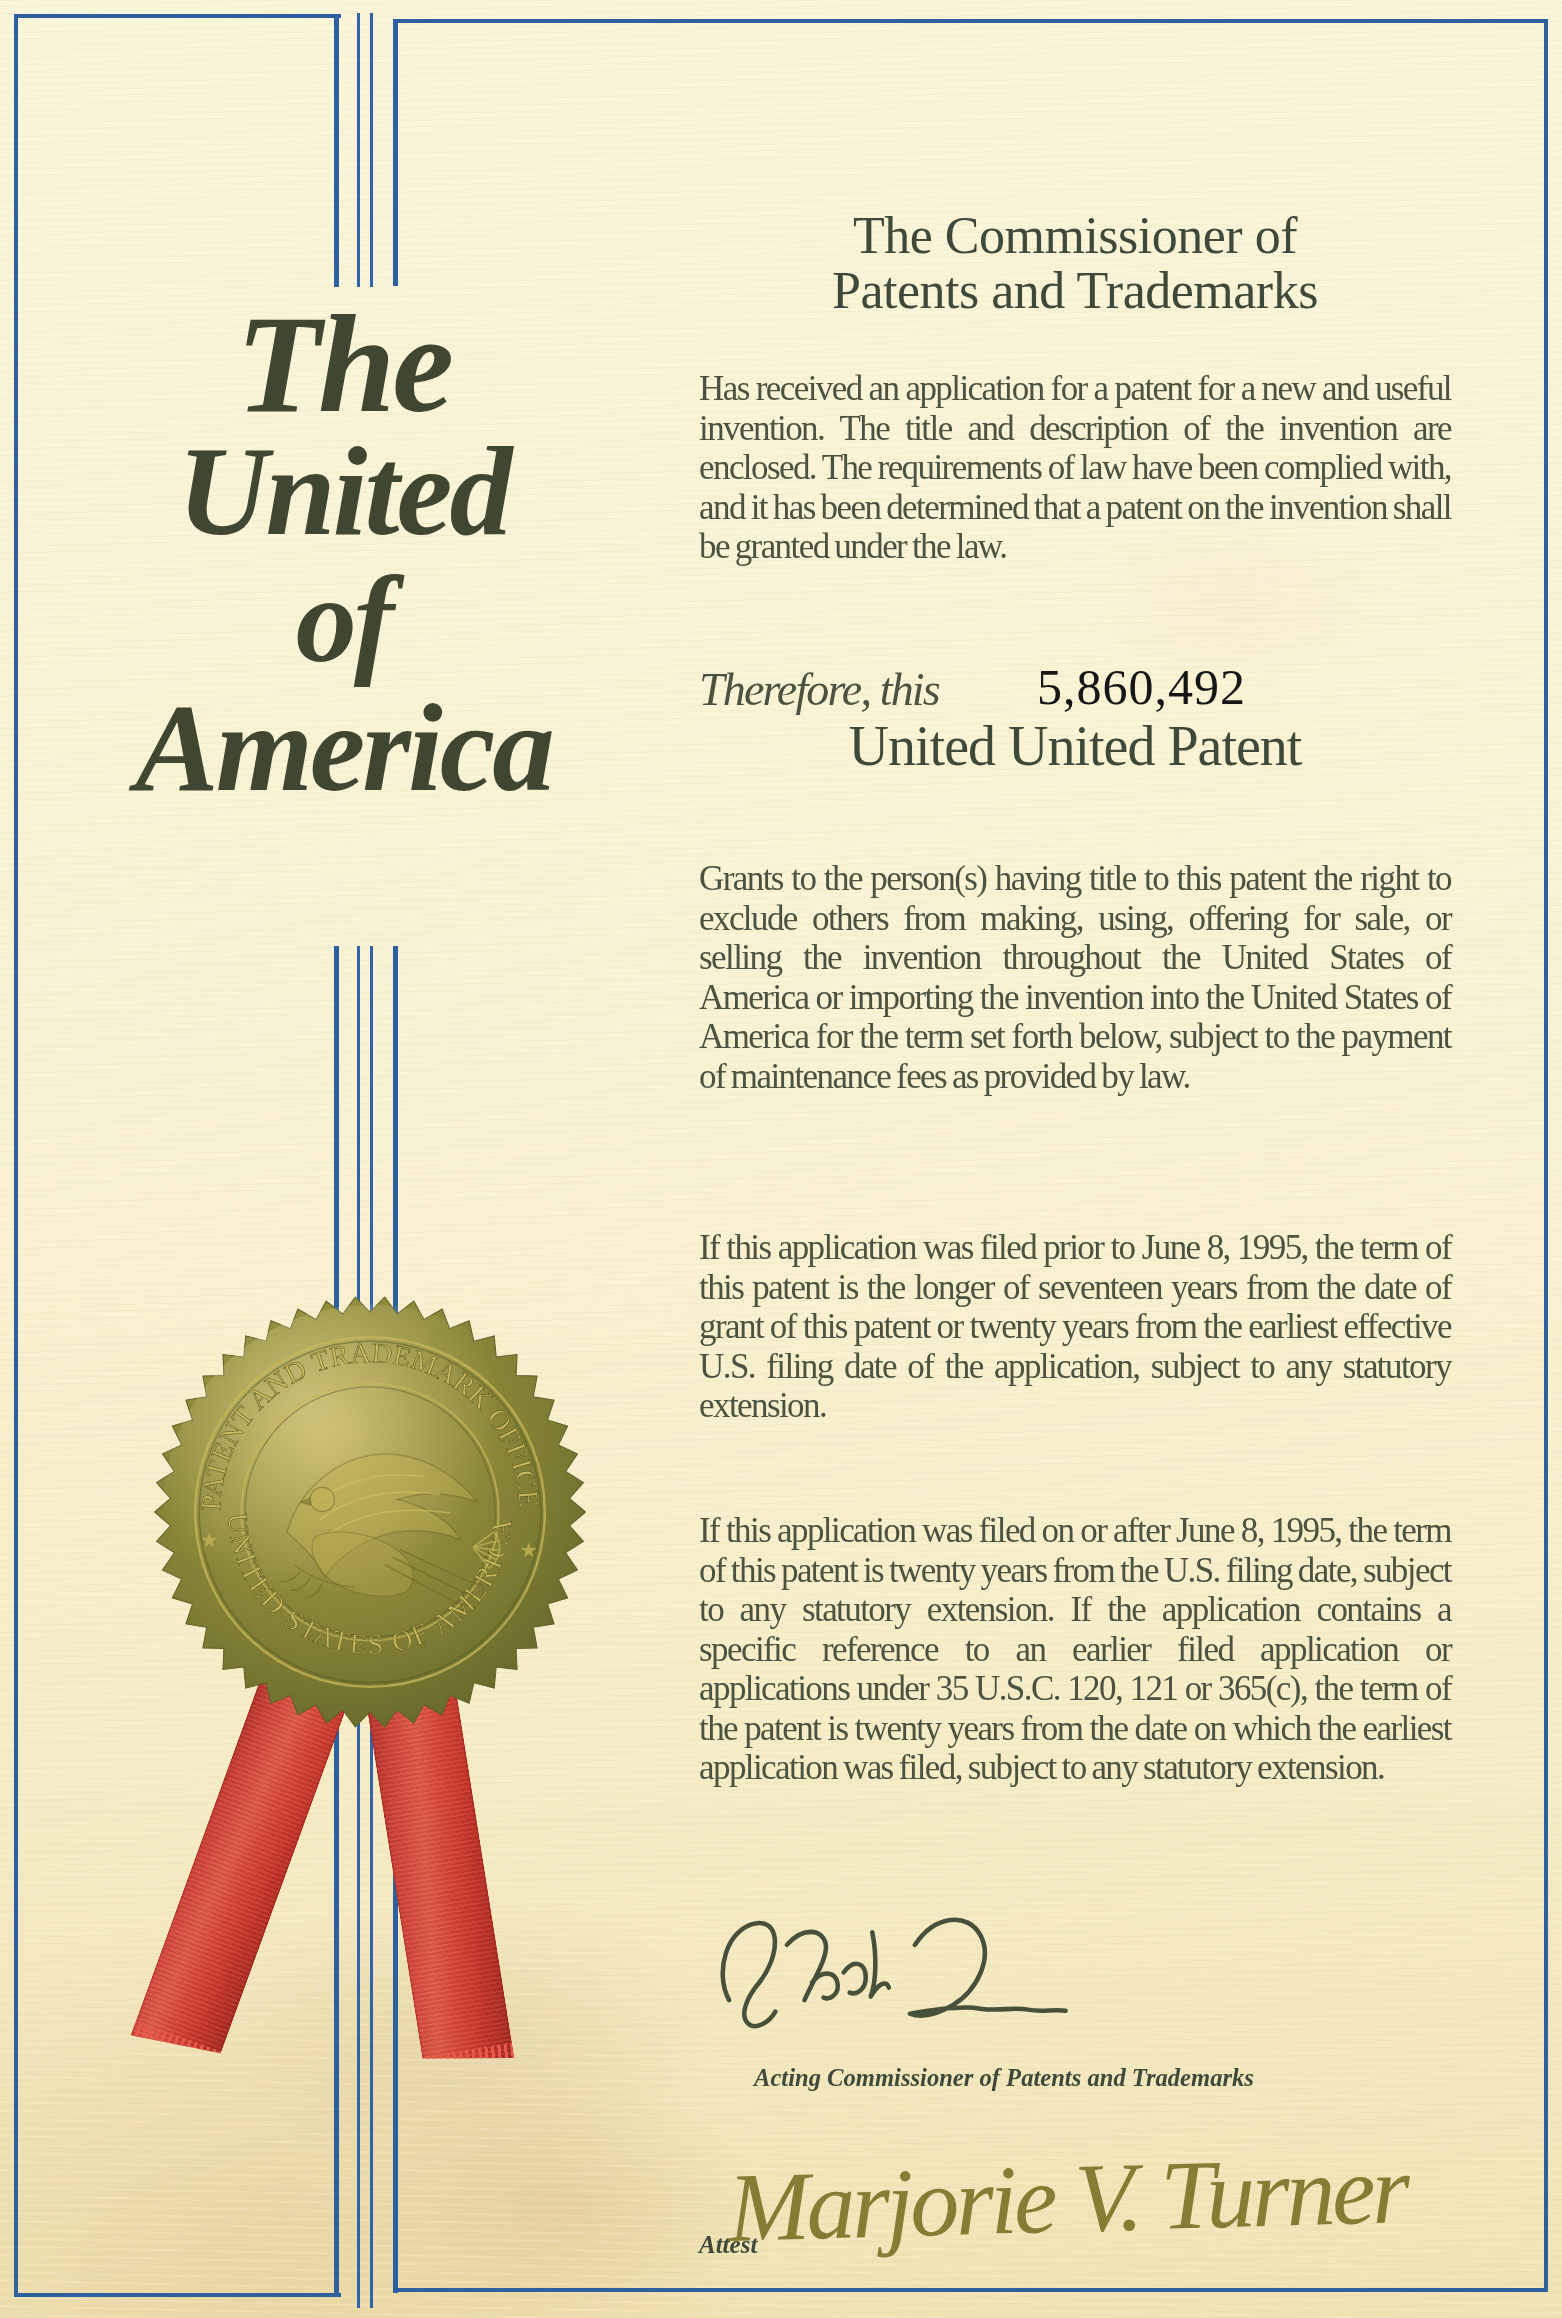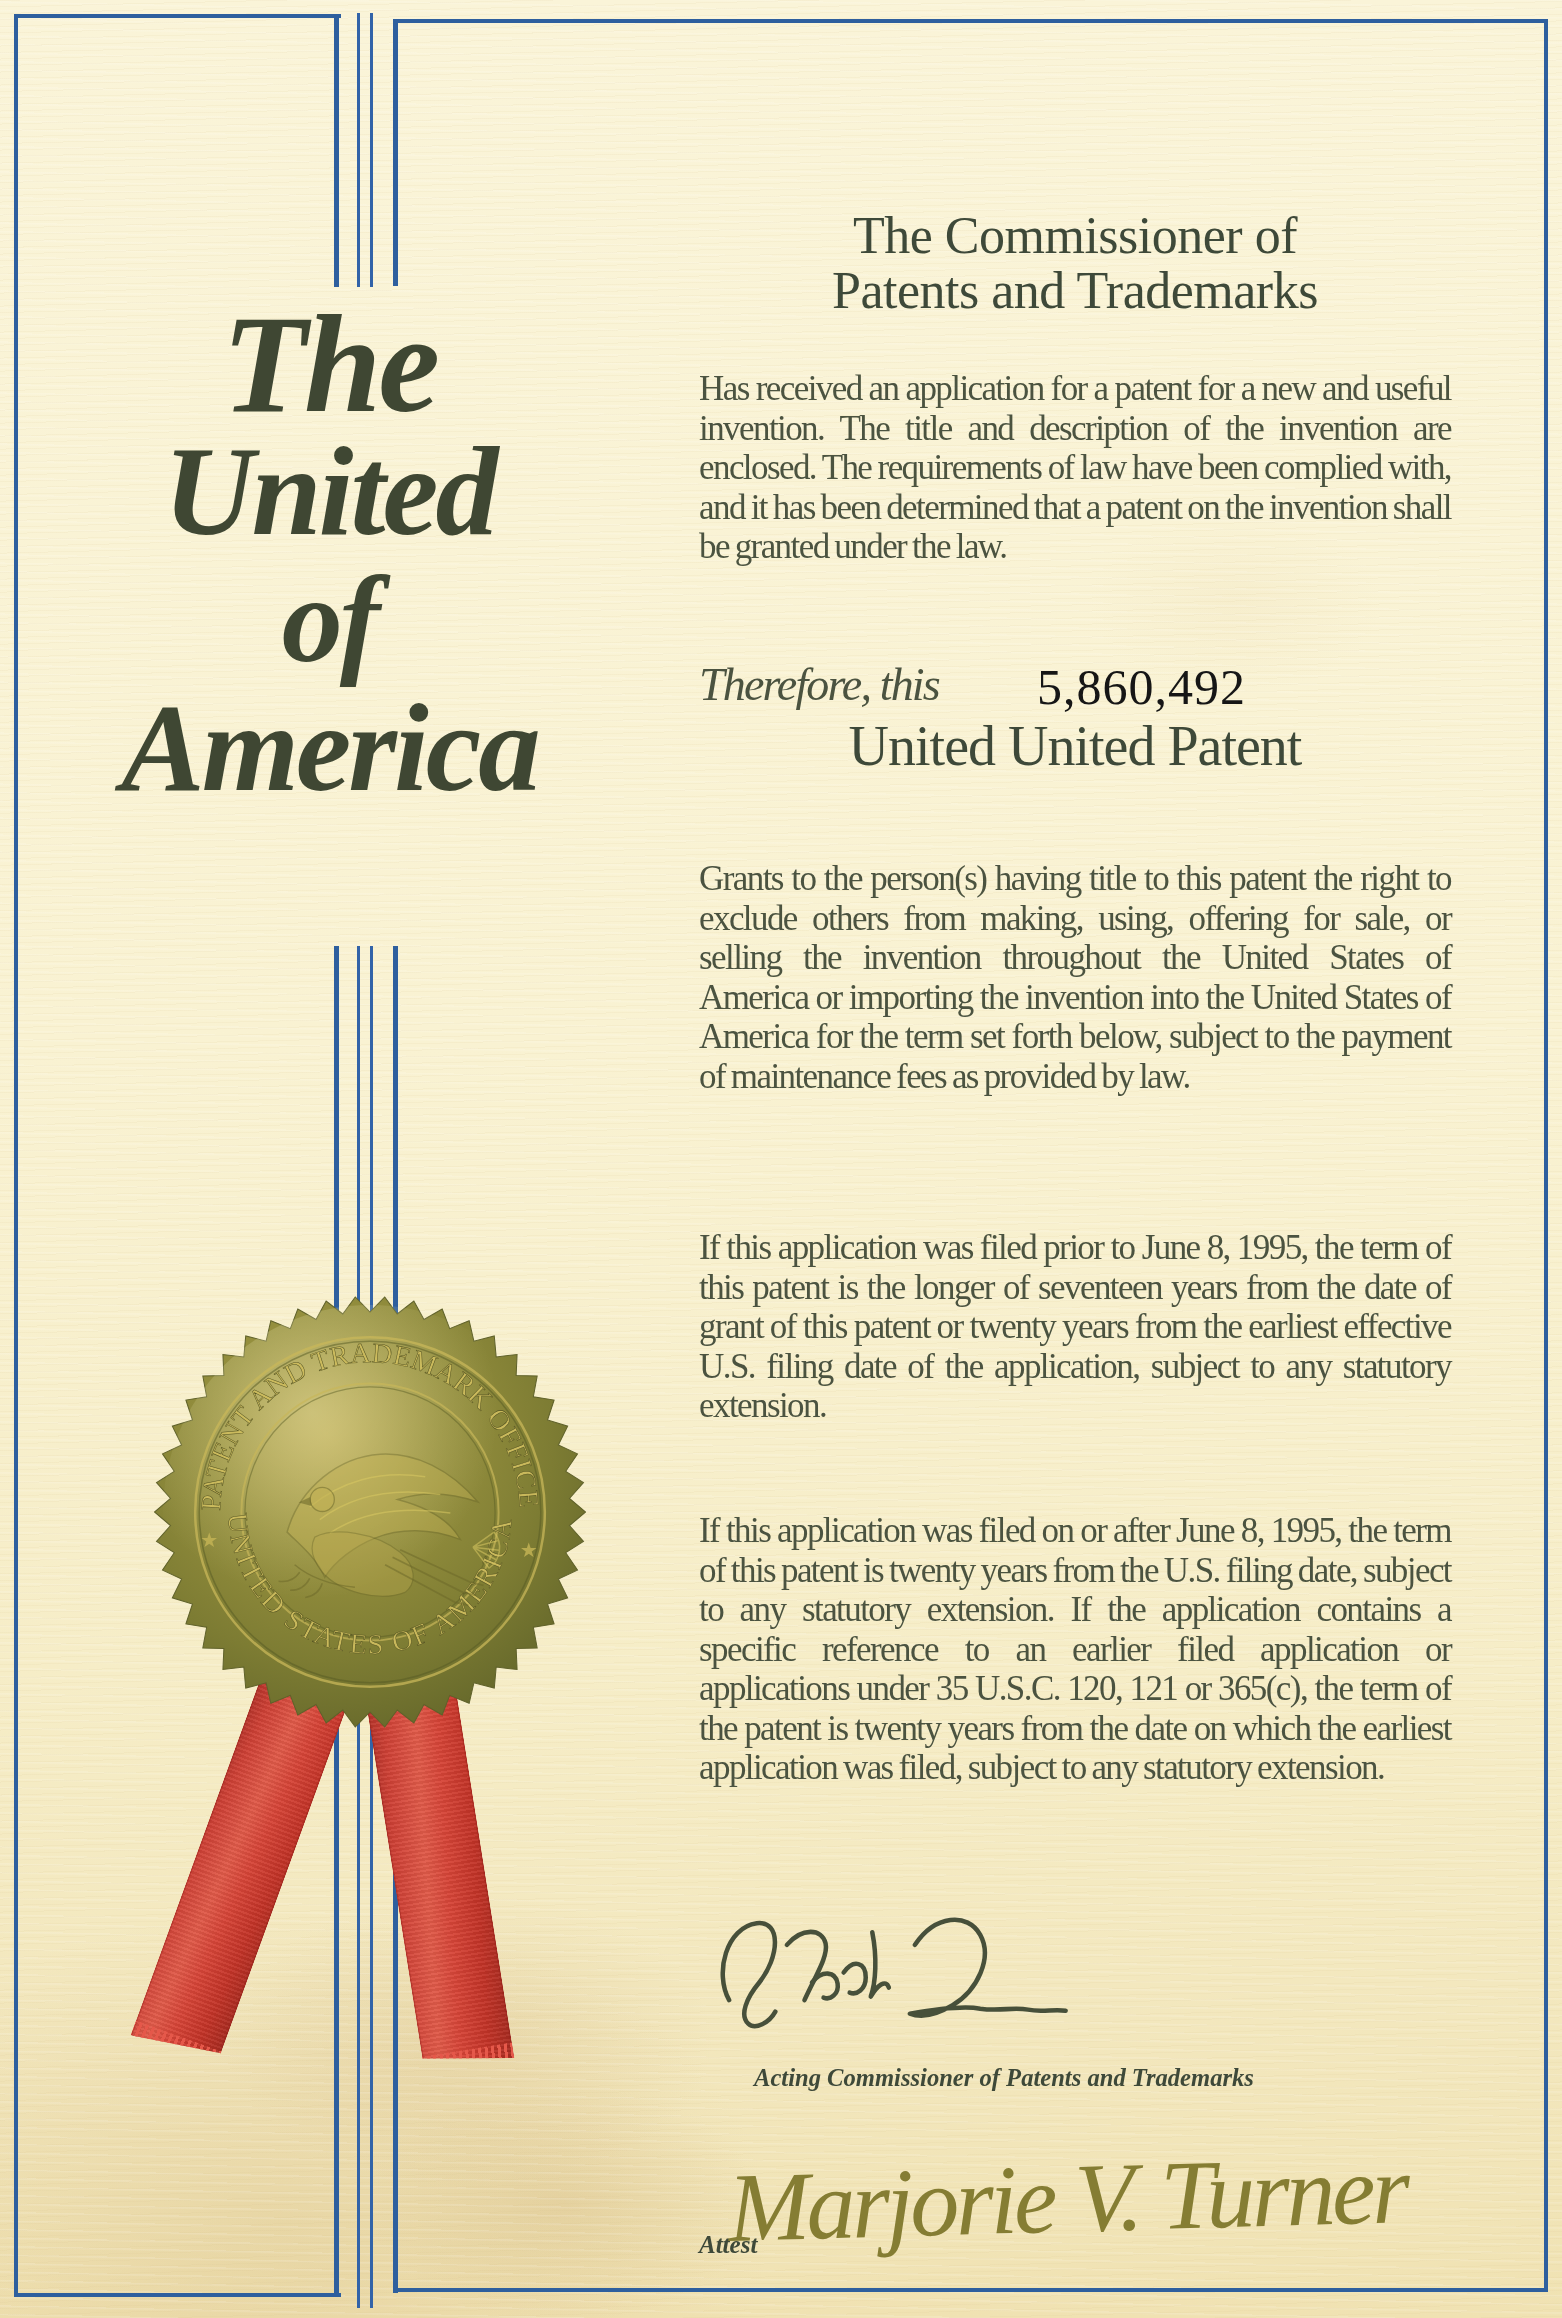--- a/index.html
+++ b/index.html
@@ -21,21 +21,21 @@
   }
   
   .panel{position:absolute; z-index:2; box-sizing:border-box; border:4.5px solid #2e5f9e;}
   .panel.left {left:13.6px;  top:13.6px; width:327px;  height:2283px; border-right:none;}
   .panel.right{left:395px; top:19px; width:1153px; height:2273px; border-left:none;}
   .vline{position:absolute; z-index:2; background:#3263a8;}
   .vline.thick{width:4.5px; background:#2e5f9e;}
   .vline.thin{width:2.5px;}
   
   .script-title{
-    position:absolute; z-index:4; left:81px; top:300px; width:497px;
+    position:absolute; z-index:4; left:95px; top:300px; width:497px;
     text-align:center; color:#3f4733;
     font-style:italic; font-weight:700; line-height:128px;
     letter-spacing:-3px;
   }
   .script-title .w0{font-size:139px;}
   .script-title .w1{font-size:126px;}
   .script-title .w2{font-size:126px;}
   .script-title .w3{font-size:122px;}
   .script-title .w4{font-size:125px;}
   
@@ -59,21 +59,21 @@
   .h1{top:208px; text-align:center; color:#3e4939; font-size:52px; line-height:1.06; letter-spacing:-0.5px;}
   .body-par{
     font-size:35px; line-height:1.13;
     letter-spacing:-0.045em; word-spacing:-0.04em;
     text-align:justify;
   }
   .p-intro{top:334px;}
   .p-grant{top:824px;}
   .p-term1{top:1193px;}
   .p-term2{top:1476px;}
-  .therefore-row{top:658px; display:flex; align-items:flex-start;}
+  .therefore-row{top:658px; display:flex; align-items:flex-end;}
   .therefore-label{font-style:italic; font-size:46px; letter-spacing:-0.04em;}
   .patent-number{margin-left:98px; font-style:normal; color:#161616; font-size:50px; letter-spacing:1px;}
   .h2{top:714px; text-align:center; color:#3e4939; font-size:56px; letter-spacing:-1px;}
   .sig1{top:1897px; left:699px; width:452px; height:156px; position:absolute; z-index:4;}
   .role{top:2064px; left:706px; font-style:italic; font-weight:700; font-size:24.6px; color:#3e4939; letter-spacing:0;margin-left:48px;}
   .sig2{top:2142px; left:728px; width:713px; font-style:italic; font-size:98px; color:#857d33;
         letter-spacing:-3.5px; transform:rotate(-1.6deg); white-space:nowrap; z-index:4; position:absolute;}
   .attest{top:2231px; left:699px; font-style:italic; font-weight:700; font-size:25px; color:#3e4939;}
   .abs{position:absolute;}
 </style>

